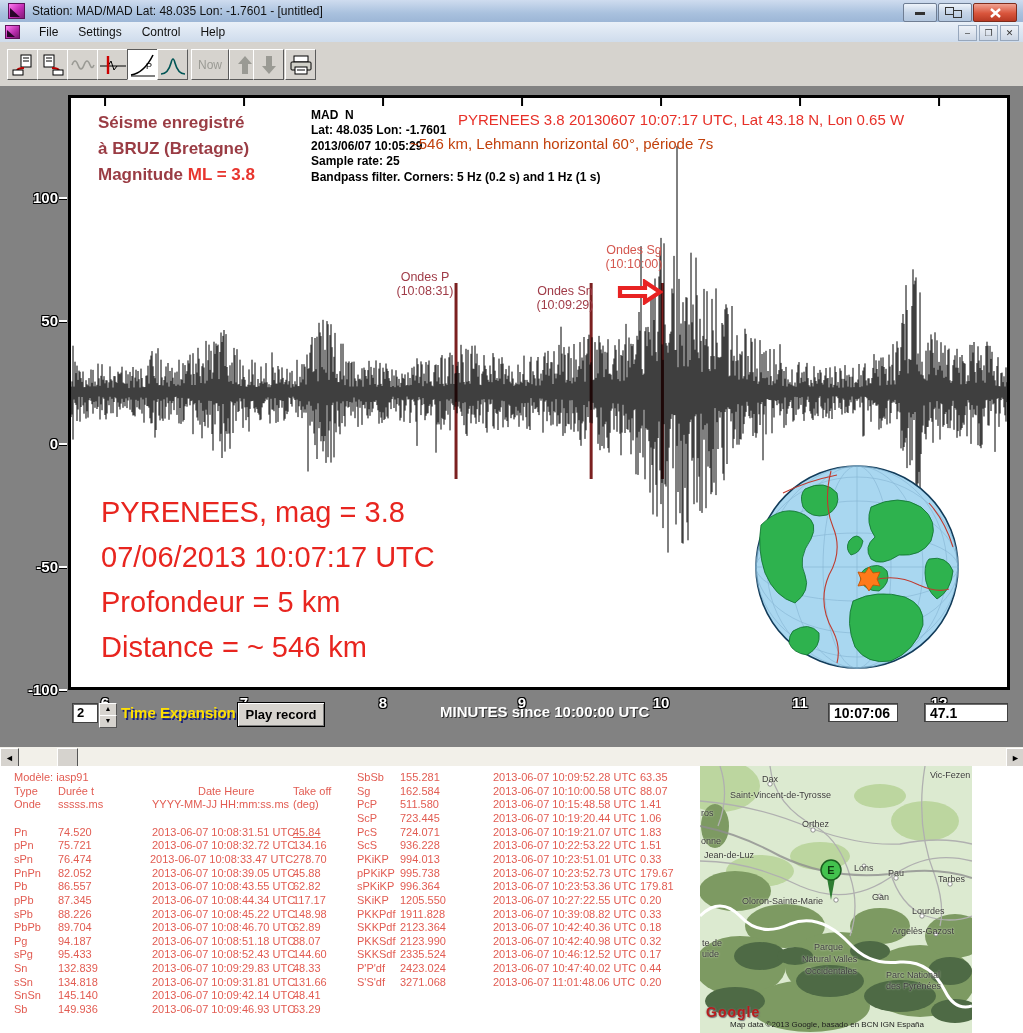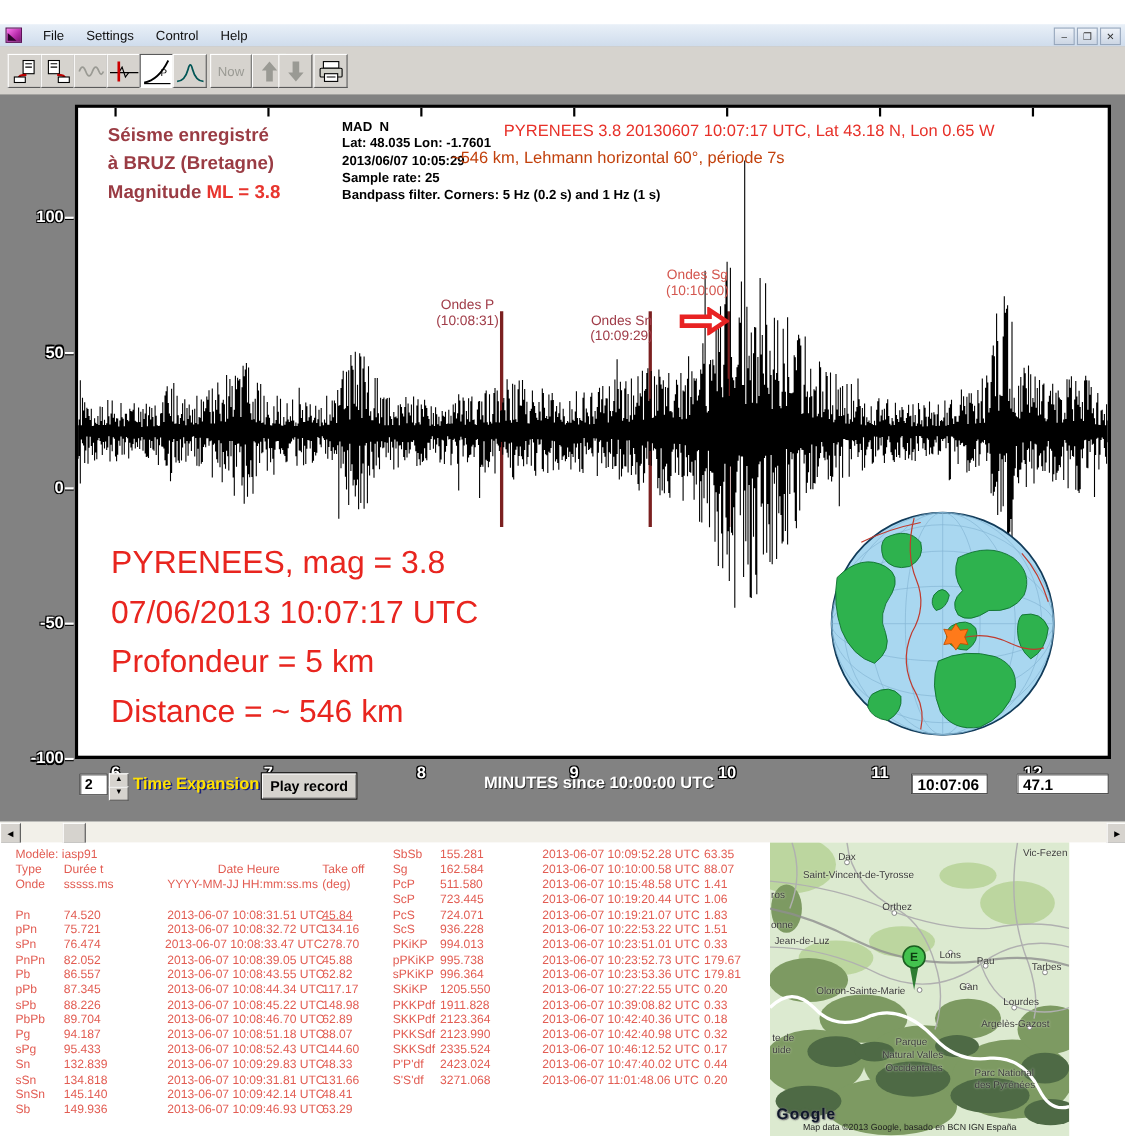--- a/index.html
+++ b/index.html
@@ -81,29 +81,49 @@
     border-top:1px solid #fff;border-left:1px solid #fff;border-right:1px solid #555;border-bottom:1px solid #555;
     display:flex;align-items:center;justify-content:center;font-size:9px;color:#000;}
   #sthumb{position:absolute;left:57px;top:1px;width:19px;height:17px;background:#d6d3ce;
     border-top:1px solid #fff;border-left:1px solid #fff;border-right:1px solid #555;border-bottom:1px solid #555;}
 
   
   #bottom-panel{left:0;top:766px;width:1023px;height:267px;background:#fff;}
   .trow{position:absolute;font-size:11px;color:#e25c52;white-space:pre;}
   #map{left:700px;top:0px;width:272px;height:267px;overflow:hidden;background:#d9e7c2;}
   .maplabel{position:absolute;font-size:9px;color:#3c3c3c;white-space:nowrap;text-shadow:0 0 2px #eef3e2;}
-  #map-watermark{position:absolute;left:6px;top:238px;font-size:14px;font-weight:bold;color:#0f172a;
+  #map-watermark{position:absolute;left:6px;top:238px;font-size:14px;font-weight:bold;color:#b91c1c;
     text-shadow:0 0 2px #777,1px 1px 1px #777;letter-spacing:1px;}
   #map-attrib{position:absolute;left:30px;top:254px;font-size:8px;color:#1d1d1d;white-space:nowrap;}
 </style>
 </head>
 <body>
 
 <div id="root">
 
+  <div class="abs" id="titlebar">
+    <span id="title-icon"></span>
+    <span id="title-text">Station: MAD/MAD Lat: 48.035 Lon: -1.7601 - [untitled]</span>
+    <div class="winbtns">
+      <div class="wbtn">
+          <svg width="10" height="4">
+            <rect x="0" y="1" width="10" height="3" fill="#333"></rect>
+          </svg>
+        </div>
+      <div class="wbtn">
+          <span class="sq sq2"></span>
+          <span class="sq" style="margin-left:-4px;margin-top:3px;"></span>
+        </div>
+      <div class="wbtn close">
+          <svg width="11" height="10">
+            <path d="M1 1 L10 9 M10 1 L1 9" stroke="#fff" stroke-width="2.4"></path>
+          </svg>
+        </div>
+    </div>
+  </div>
 
   <div class="abs" id="menubar">
     <span id="menu-icon"></span>
     <span class="menu-item">File</span>
     <span class="menu-item">Settings</span>
     <span class="menu-item">Control</span>
     <span class="menu-item">Help</span>
   </div>
   <div class="mdibtns">
     <div class="mdib">–</div>

